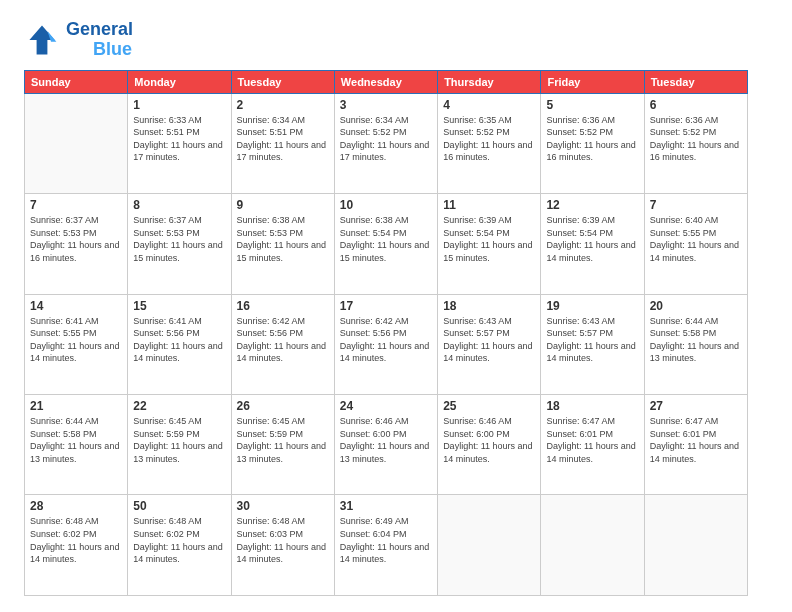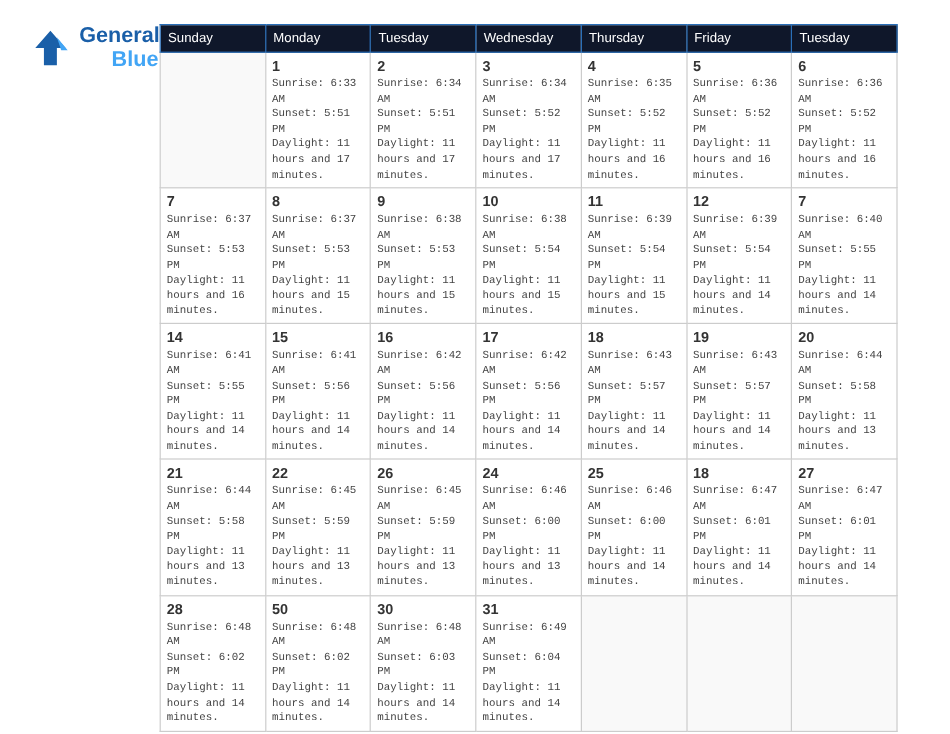--- a/index.html
+++ b/index.html
@@ -8,21 +8,21 @@
       background: #fff;
       width: 792px;
       height: 612px;
       overflow: hidden;
     }
     .page {
       width: 772px;
       height: 612px;
       padding: 20px 24px 16px 24px;
       display: flex;
-      flex-direction: row;
+      flex-direction: column;
     }
     .header {
       display: flex;
       justify-content: space-between;
       align-items: flex-start;
       margin-bottom: 10px;
     }
     .logo {
       display: flex;
       align-items: center;
@@ -52,46 +52,45 @@
       color: #555;
     }
     .calendar {
       flex: 1;
       border: 1px solid #ccc;
       border-collapse: collapse;
       width: 100%;
       font-size: 10px;
     }
     .calendar th {
-      background: #0f172a;
+      background: #ef4444;
       color: #fff;
       text-align: left;
       padding: 5px 6px;
       font-size: 11px;
-      font-weight: normal;
+      font-weight: bold;
       border: 1px solid #2a6fb8;
     }
     .calendar td {
       border: 1px solid #ccc;
       vertical-align: top;
       padding: 4px 5px;
       width: calc(100% / 7);
       height: 88px;
     }
     .day-num {
       font-size: 12px;
       font-weight: bold;
       color: #333;
       margin-bottom: 2px;
     }
     .day-info {
       font-size: 9px;
       color: #444;
       line-height: 1.4;
-      font-family: Liberation Mono, monospace;
     }
     .empty-cell {
       background: #f9f9f9;
     }
     tr:nth-child(even) td {
       background: #fff;
     }
   </style>
 </head>
 <body>

